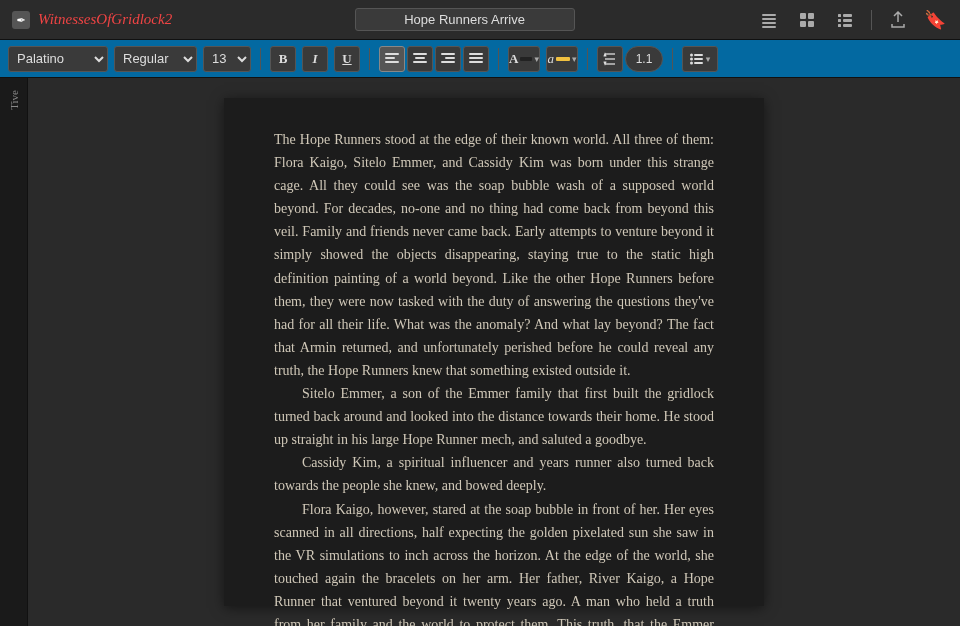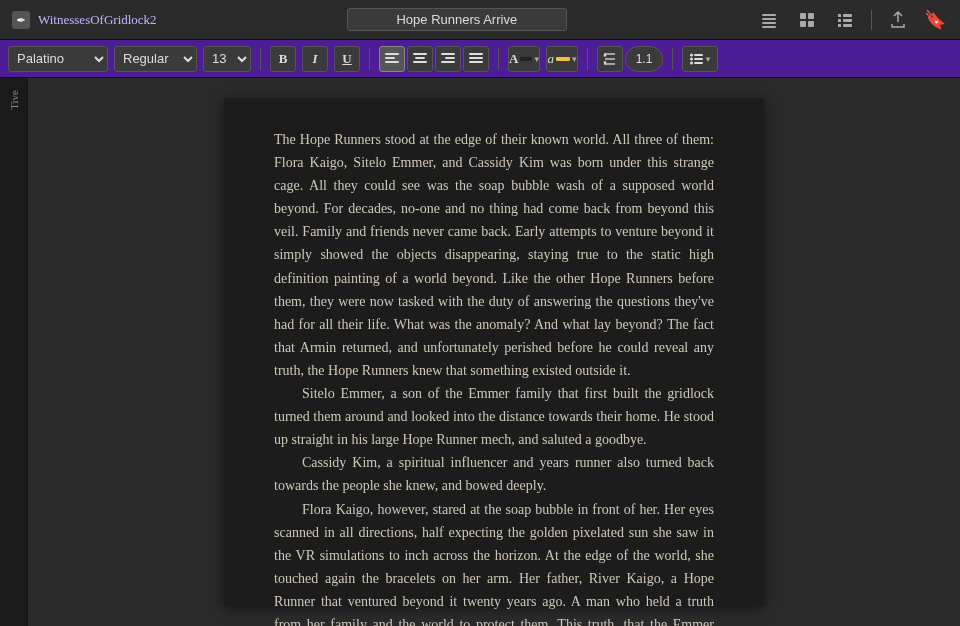--- a/index.html
+++ b/index.html
@@ -61,21 +61,21 @@
       width: 24px;
       height: 24px;
     }
     .bookmark-icon {
       color: #e05;
       font-size: 18px;
     }
 
     
     .toolbar {
-      background: #4c1d95;
+      background: #0369a1;
       height: 38px;
       display: flex;
       align-items: center;
       padding: 0 8px;
       gap: 6px;
       border-bottom: 1px solid #111;
       flex-shrink: 0;
     }
     .toolbar-select {
       background: #3a3a3a;
@@ -234,21 +234,21 @@
 <body>
 
 <div class="title-bar">
   <div class="title-bar-left">
     <div class="title-bar-logo">
       <svg width="18" height="18" viewBox="0 0 18 18">
         <rect width="18" height="18" rx="3" fill="#555"></rect>
         <text x="9" y="13" text-anchor="middle" font-size="11" fill="white">✒</text>
       </svg>
     </div>
-    <span style="color:#c4b5fd; font-size:13px;">WitnessesOfGridlock2</span>
+    <span style="color:#ef4444; font-size:15px;font-style:italic;">WitnessesOfGridlock2</span>
   </div>
   <input class="title-bar-title-input" type="text" value="Hope Runners Arrive" style="">
   <div class="title-bar-icons">
     <div class="title-bar-icon">
       <svg width="18" height="18" viewBox="0 0 18 18" fill="#aaa">
           <rect x="2" y="3" width="14" height="2" rx="1"></rect>
           <rect x="2" y="7" width="14" height="2" rx="1"></rect>
           <rect x="2" y="11" width="14" height="2" rx="1"></rect>
           <rect x="2" y="15" width="14" height="2" rx="1"></rect>
         </svg>
@@ -393,19 +393,19 @@
 
 <div class="main">
 
   <div class="left-sidebar">
     <span class="sidebar-label">Tive</span>
   </div>
 
   <div class="doc-area">
     <div class="page">
       <p>The Hope Runners stood at the edge of their known world. All three of them: Flora Kaigo, Sitelo Emmer, and Cassidy Kim was born under this strange cage. All they could see was the soap bubble wash of a supposed world beyond. For decades, no-one and no thing had come back from beyond this veil. Family and friends never came back. Early attempts to venture beyond it simply showed the objects disappearing, staying true to the static high definition painting of a world beyond. Like the other Hope Runners before them, they were now tasked with the duty of answering the questions they've had for all their life. What was the anomaly? And what lay beyond? The fact that Armin returned, and unfortunately perished before he could reveal any truth, the Hope Runners knew that something existed outside it.</p>
-      <p>Sitelo Emmer, a son of the Emmer family that first built the gridlock turned them around and looked into the distance towards their home. He stood up straight in his large Hope Runner mech, and saluted a goodbye.</p>
+      <p>Sitelo Emmer, a son of the Emmer family that first built the gridlock turned back around and looked into the distance towards their home. He stood up straight in his large Hope Runner mech, and saluted a goodbye.</p>
       <p>Cassidy Kim, a spiritual influencer and years runner also turned back towards the people she knew, and bowed deeply.</p>
       <p>Flora Kaigo, however, stared at the soap bubble in front of her. Her eyes scanned in all directions, half expecting the golden pixelated sun she saw in the VR simulations to inch across the horizon. At the edge of the world, she touched again the bracelets on her arm. Her father, River Kaigo, a Hope Runner that ventured beyond it twenty years ago. A man who held a truth from her family and the world to protect them. This truth, that the Emmer family had been exploiting the public car markets was shared with the city of Gridlock a few hours ago. It was silent here at at the boundary, but Flora knew that back in the city, that truth would ultimately send cascades of change through it. She briefly looked to Sitelo, knowing that his family would likely feel some brunt of it. Flora's speech was the final one. He didn't know.</p>
 
     </div>
   </div>
 </div>
 
 </body></html>

